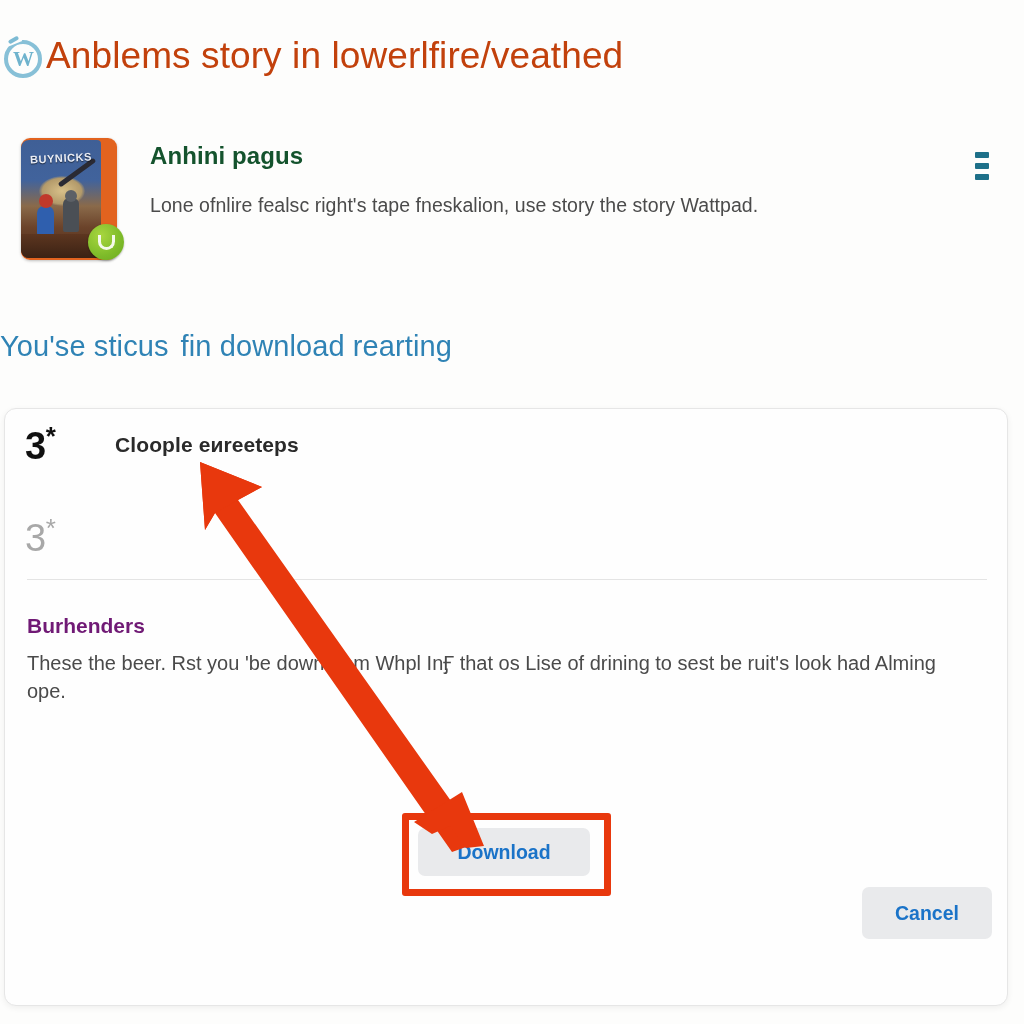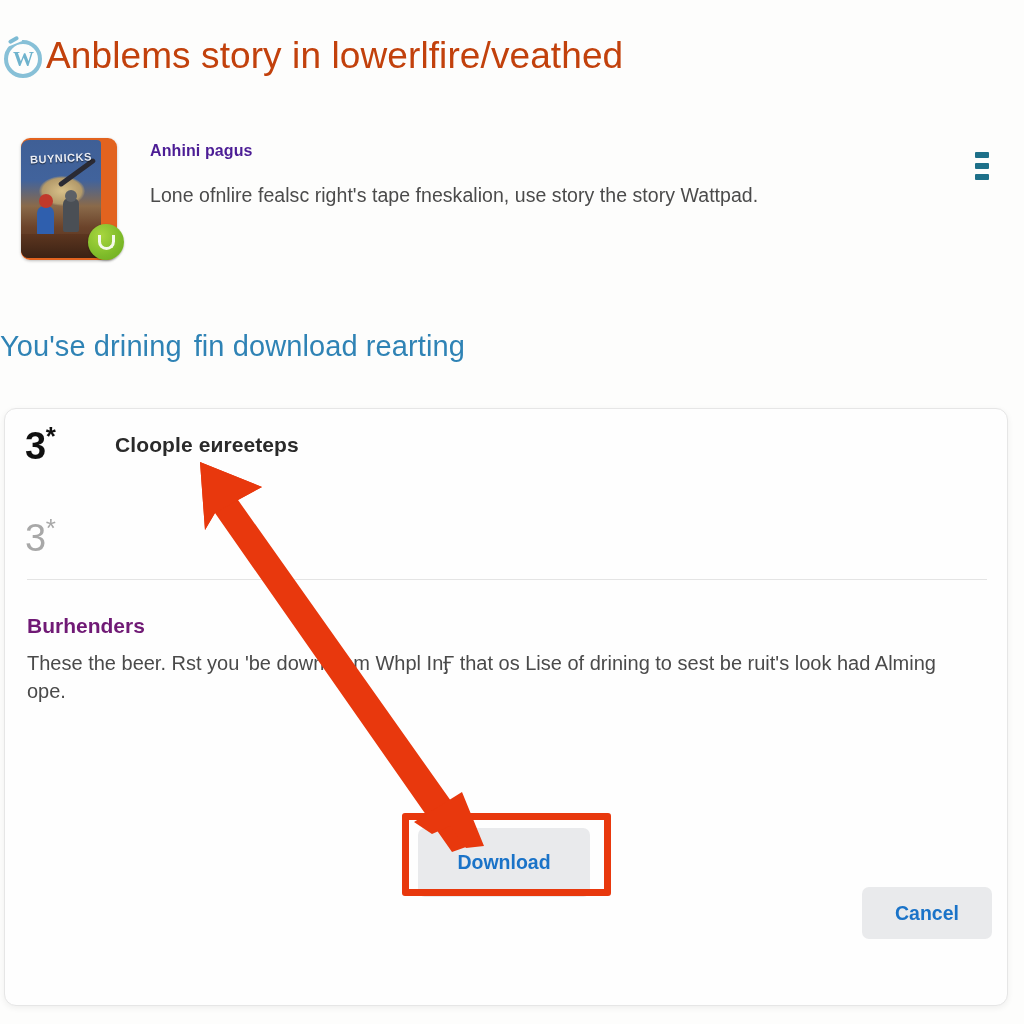--- a/index.html
+++ b/index.html
@@ -184,23 +184,23 @@
   }
   .badge .glyph {
     width: 17px; height: 15px;
     border: 3px solid #f4f9ea;
     border-top: none;
     border-radius: 0 0 10px 10px;
   }
 
   .app-text { flex: 1; padding-left: 30px; padding-top: 12px; }
   .app-name {
-    font-size: 16px;
-    font-weight: bold;
-    color: #4c1d95;
+    font-size: 24px;
+    font-weight: bold;
+    color: #14532d;
     letter-spacing: .1px;
   }
   .app-desc {
     font-size: 19.5px;
     color: #4b4b4b;
     margin-top: 24px;
     letter-spacing: .05px;
     white-space: nowrap;
   }
 
@@ -301,21 +301,21 @@
     background: #e9eaec;
     color: #1a73c8;
     font-family: "Liberation Sans", sans-serif;
     font-weight: bold;
     border-radius: 7px;
     cursor: pointer;
   }
   .download-btn {
     position: absolute;
     left: 418px; top: 828px;
-    width: 172px; height: 69px;
+    width: 172px; height: 48px;
     font-size: 19.5px;
   }
   .highlight-box {
     position: absolute;
     left: 402px; top: 813px;
     width: 209px; height: 83px;
     border: 7px solid #e8380d;
     border-radius: 3px;
     pointer-events: none;
   }
@@ -373,21 +373,21 @@
   </div>
 
   <div class="kebab">
     <span></span>
       <span></span>
       <span></span>
   </div>
 </div>
 
 <div class="link-line">
-  <span>You'se drining</span><span class="seg2">fin download rearting</span>
+  <span>You'se sticus</span><span class="seg2">fin download rearting</span>
 </div>
 
 <div class="card">
 
   <div class="ver-block">
     <div class="ver-primary"><span>3</span><span class="star">*</span></div>
     <div class="ver-secondary"><span>3</span><span class="star">*</span></div>
   </div>
 
   <div class="card-head">Cloople еиreeteps</div>

